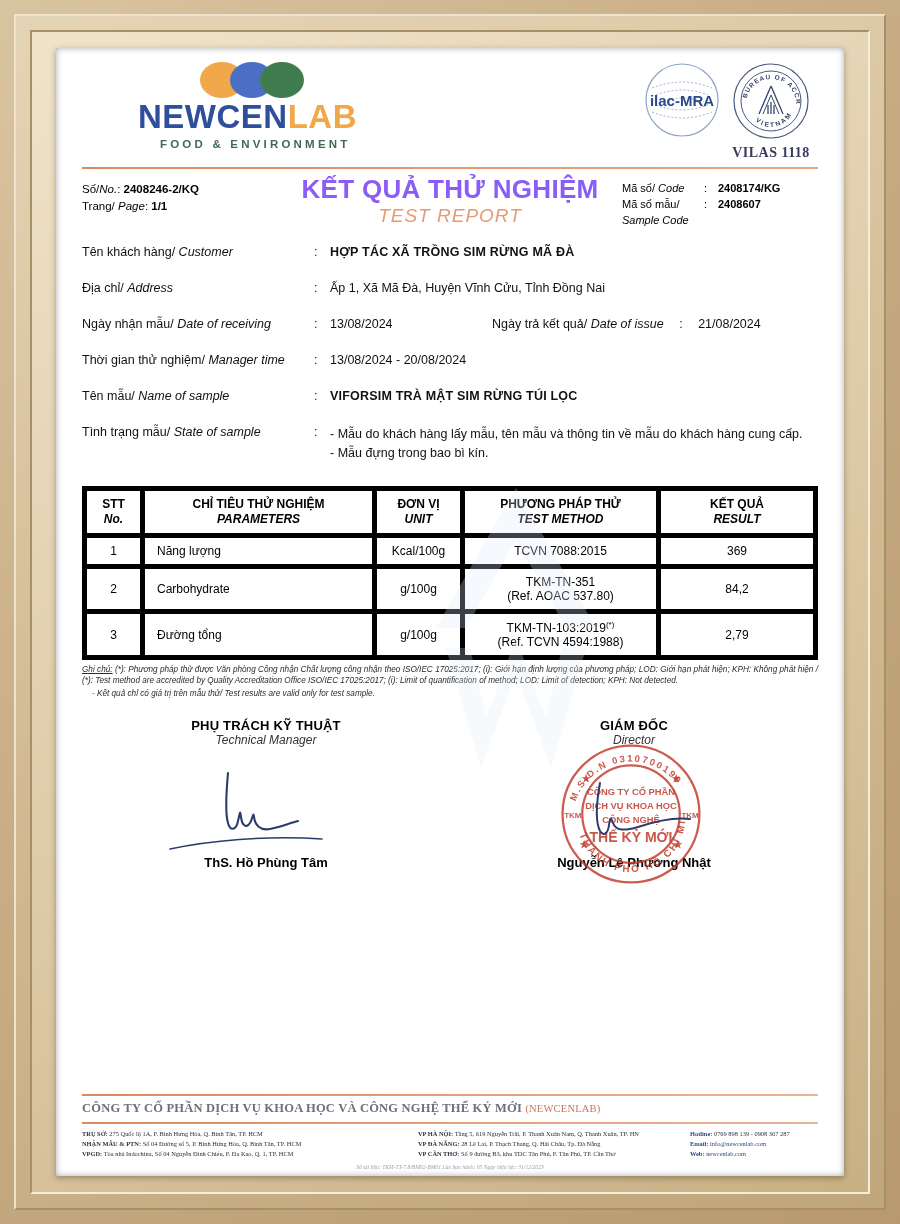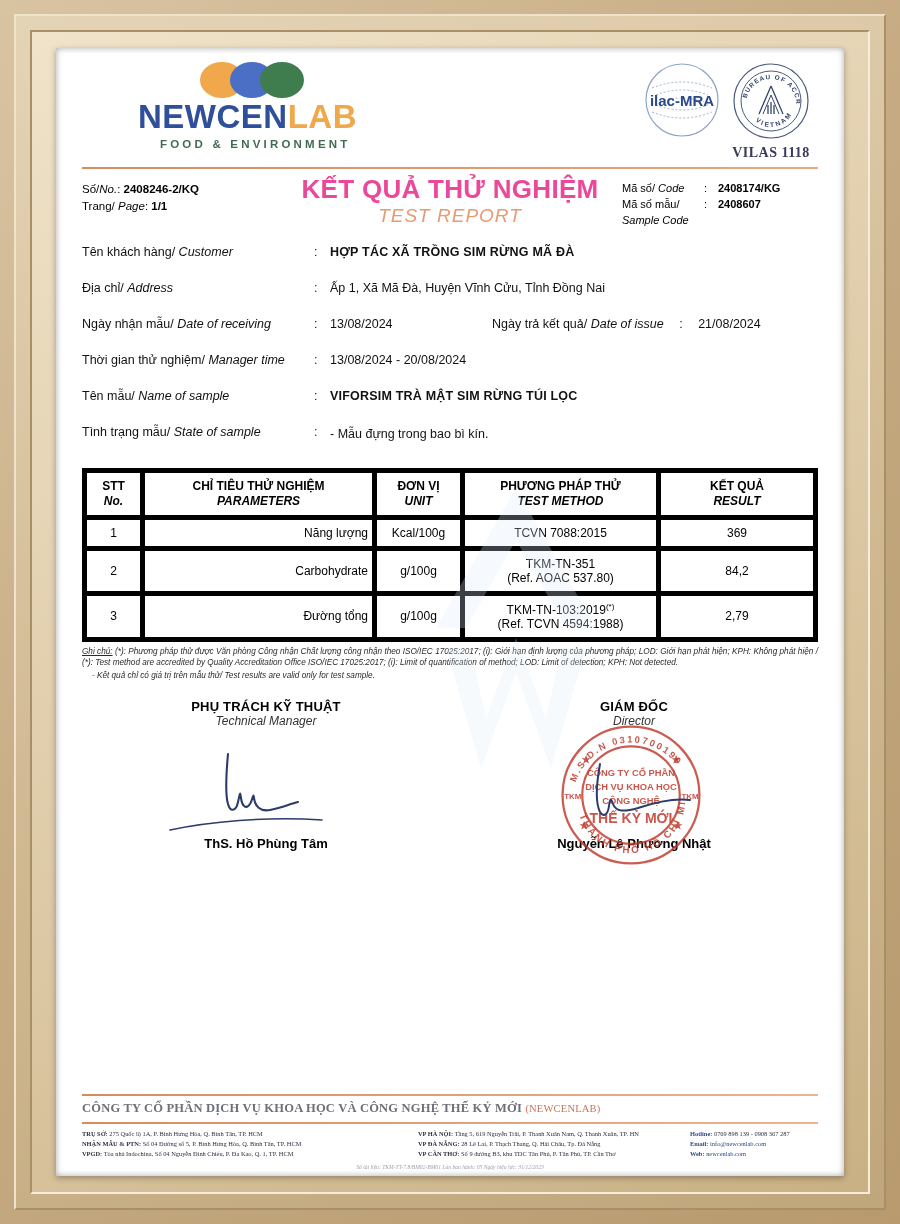--- a/index.html
+++ b/index.html
@@ -65,21 +65,21 @@
 
   .hr-orange{ height:2px; background:linear-gradient(90deg,#d98b5e,#e9a87c);
               margin:6px 0 10px 0; }
 
   
   .title-row{ display:flex; align-items:flex-start; }
   .no-block{ width:196px; font-size:11.5px; line-height:1.45; padding-top:2px; }
   .no-block i{ font-style:italic; }
   .no-block b{ font-weight:bold; }
   .title-mid{ flex:1; text-align:center; margin-top:-4px; }
-  .t-vi{ font-size:26px; font-weight:bold; color:#ec4899; letter-spacing:.3px;
+  .t-vi{ font-size:26px; font-weight:bold; color:#8b5cf6; letter-spacing:.3px;
          line-height:1.1; }
   .t-en{ font-size:19px; font-style:italic; color:#e89a72; letter-spacing:1px;
          margin-top:1px; }
   .code-block{ width:196px; font-size:11px; line-height:1.45; padding-top:2px; }
   .code-row{ display:flex; }
   .code-lbl{ width:82px; }
   .code-lbl i{ font-style:italic; }
   .code-colon{ width:14px; }
   .code-val{ font-weight:bold; }
   .code-sub{ font-style:italic; }
@@ -98,21 +98,21 @@
   .bullets{ line-height:1.5; }
   .bullets div{ text-indent:-8px; padding-left:8px; }
 
   
   table.res{ width:100%; border-collapse:collapse; margin-top:4px;
              font-size:12px; }
   table.res th, table.res td{ border:5px solid #000000; text-align:center;
              padding:6px 4px; }
   table.res th{ font-weight:bold; line-height:1.25; }
   table.res th em{ font-style:italic; display:block; font-weight:bold; }
-  table.res td.lft{ text-align:right; padding-left:12px; }
+  table.res td.lft{ text-align:left; padding-left:12px; }
   .c-stt{ width:58px; } .c-par{ width:232px; } .c-unit{ width:88px; }
   .c-meth{ width:196px; } .c-res{ width:auto; }
   .sup{ font-size:8px; vertical-align:super; }
 
   
   .note{ font-size:8.2px; font-style:italic; color:#2b2b2b; line-height:1.35;
          margin-top:4px; text-align:justify; }
   .note u{ text-decoration:underline; }
   .note .sec{ margin-top:2px; padding-left:10px; }
 
@@ -276,20 +276,21 @@
         <div class="f-row">
           <span class="f-lbl"><span>Tên mẫu/</span> <i>Name of sample</i></span>
           <span class="f-colon">:</span>
           <span class="f-val strong">VIFORSIM TRÀ MẬT SIM RỪNG TÚI LỌC</span>
         </div>
 
         <div class="f-row tight">
           <span class="f-lbl"><span>Tình trạng mẫu/</span> <i>State of sample</i></span>
           <span class="f-colon">:</span>
           <span class="f-val bullets">
+            <div>- Mẫu do khách hàng lấy mẫu, tên mẫu và thông tin về mẫu do khách hàng cung cấp.</div>
             <div>- Mẫu đựng trong bao bì kín.</div>
           </span>
         </div>
       </div>
 
       <table class="res">
         <thead>
           <tr>
             <th class="c-stt">
               <span>STT</span>

